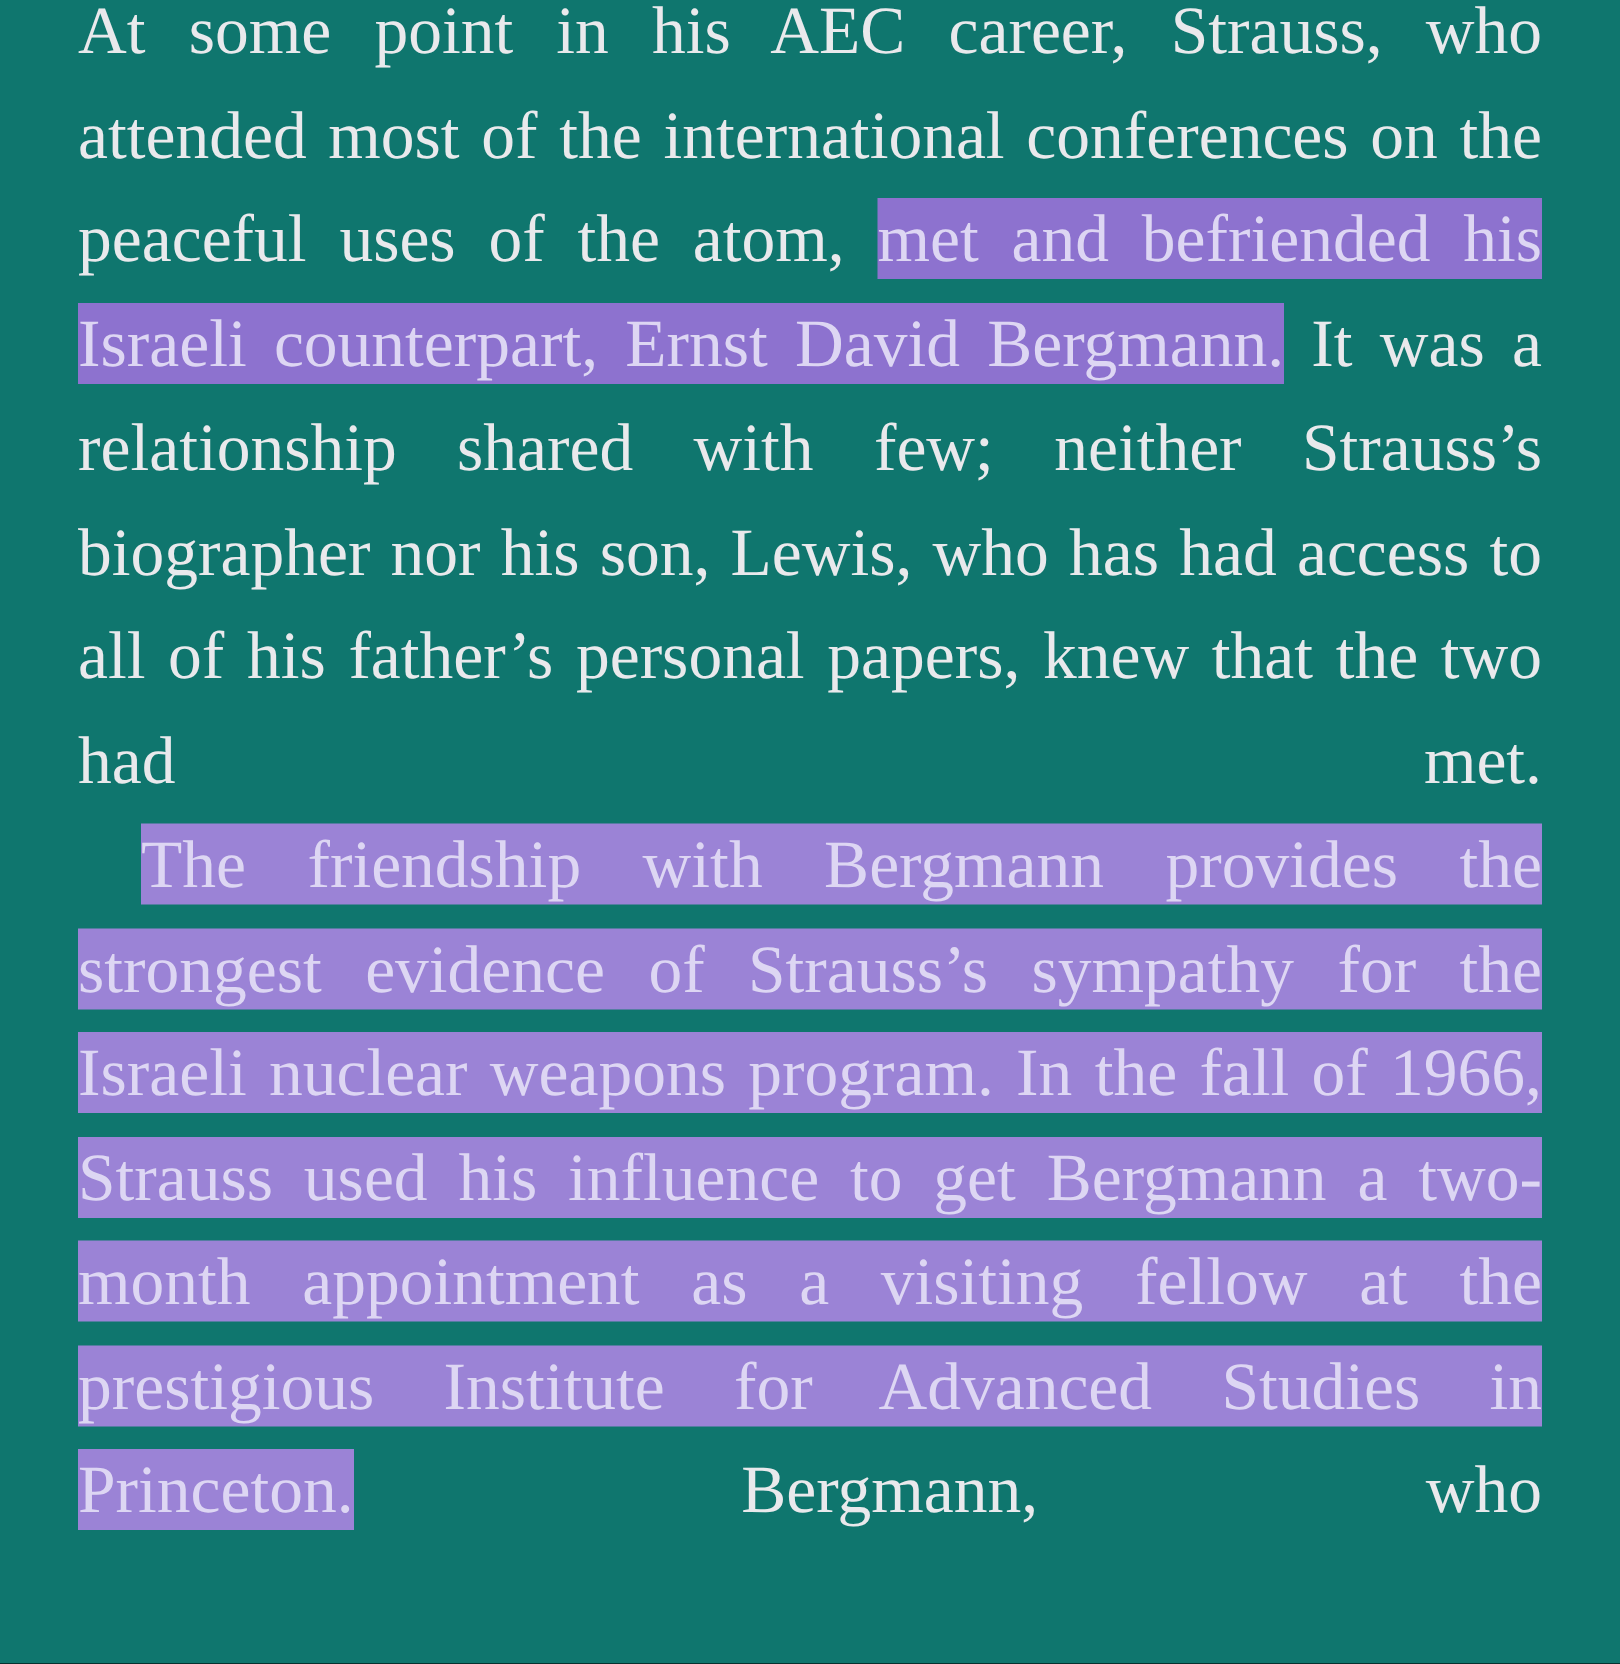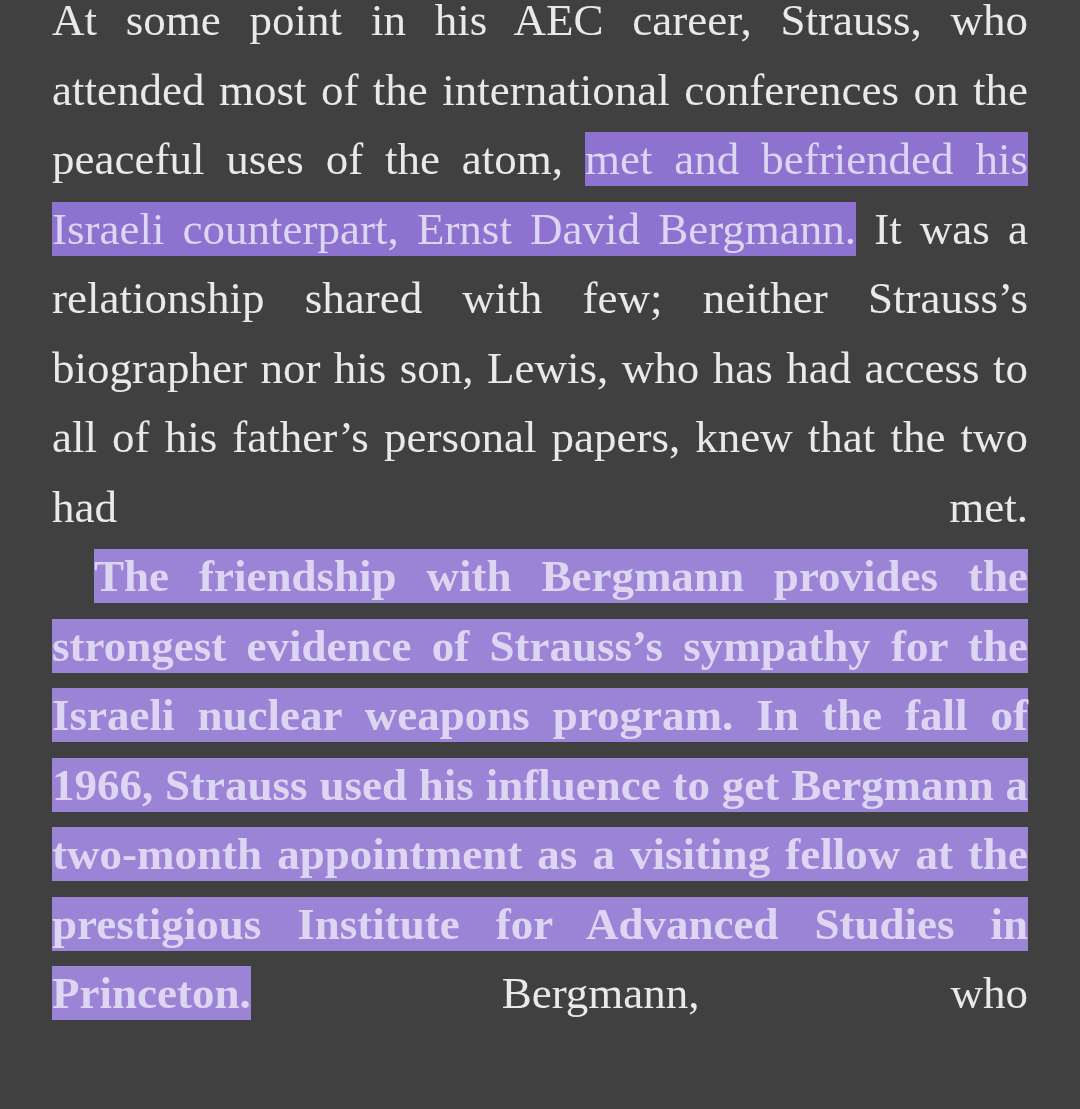--- a/index.html
+++ b/index.html
@@ -10,21 +10,21 @@
   body {
     width: 1080px;
     height: 1109px;
     overflow: hidden;
     font-family: "Liberation Serif", serif;
   }
   #reader {
     position: relative;
     width: 1080px;
     height: 1109px;
-    background: #404040;
+    background: #0f766e;
     box-sizing: border-box;
     padding: 0 52px 0 52px;
   }
   .para {
     color: #e9e9ec;
     font-size: 45px;
     line-height: 69.5px;
     text-align: justify;
     text-align-last: justify;
     letter-spacing: 0px;
@@ -40,21 +40,20 @@
   
   .hl {
     background: #8d72cf;
     color: #ddd6f3;
     box-decoration-break: clone;
     -webkit-box-decoration-break: clone;
     padding: 2px 0 2px 0;
   }
   .hl-strong {
     background: #9b83d6;
-    font-weight: bold;
   }
   
   .page-body {
     position: absolute;
     top: -14px;
     left: 52px;
     width: 976px;
   }
 </style>
 </head>

